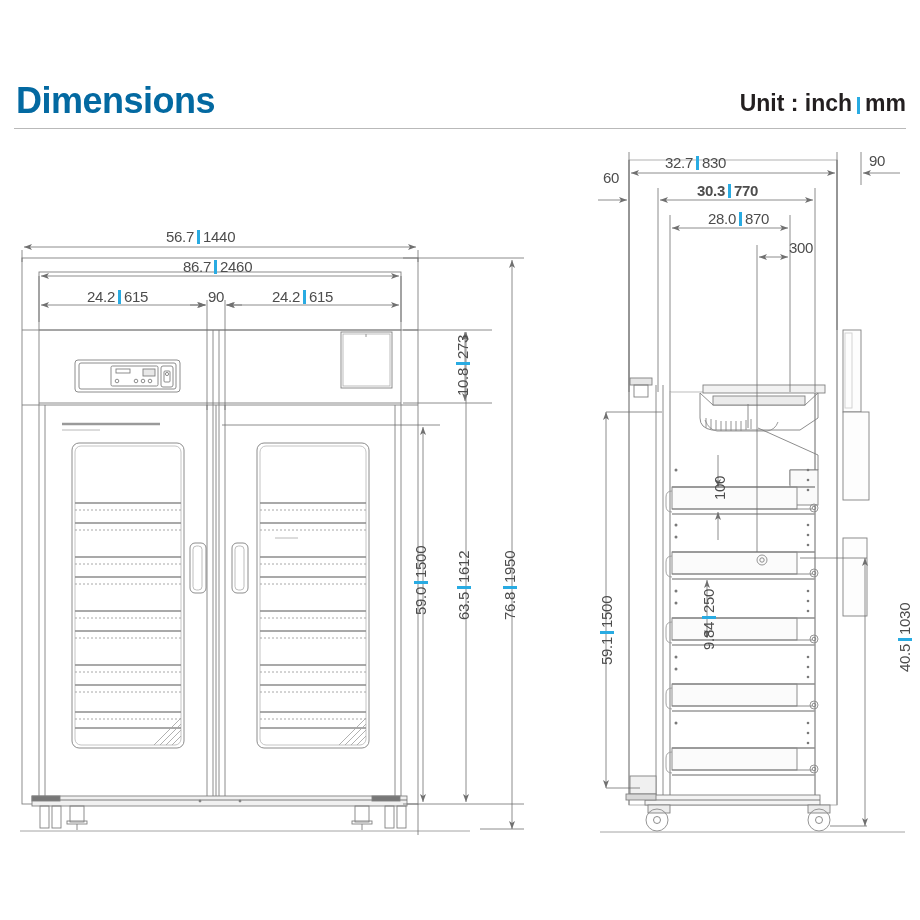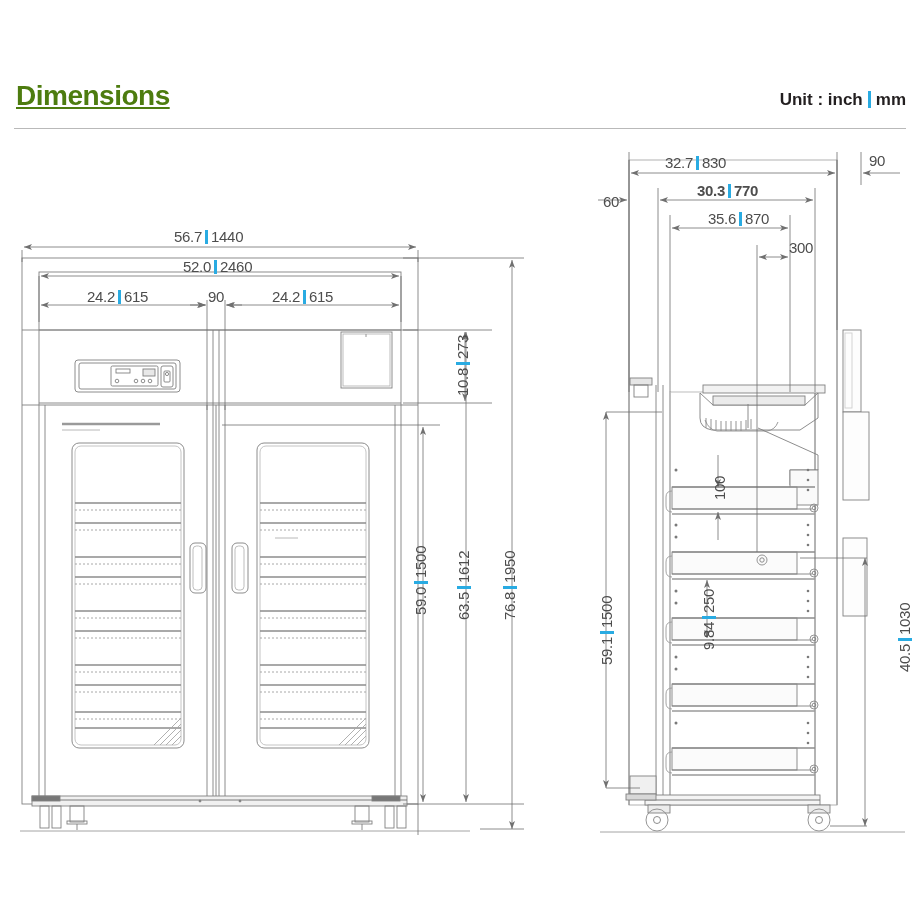--- a/index.html
+++ b/index.html
@@ -7,27 +7,26 @@
     width:920px;height:920px;background:#ffffff;
     font-family:"Liberation Sans", sans-serif;
     color:#231f20;overflow:hidden;position:relative;
   }
   #stage{position:absolute;left:0;top:0;width:920px;height:920px;}
 
   
   .hdr{position:absolute;left:0;top:84px;width:920px;height:56px;}
   .hdr-title{
     position:absolute;left:16px;top:-4px;
-    font-size:28px;font-weight:bold;letter-spacing:-0.5px;
-    color:#4d7c0f;
-    text-decoration:underline;
+    font-size:36px;font-weight:bold;letter-spacing:-0.5px;
+    color:#0369a1;
   }
   .hdr-unit{
     position:absolute;right:14px;top:6px;
-    font-size:17px;font-weight:bold;color:#231f20;
+    font-size:23px;font-weight:bold;color:#231f20;
     white-space:nowrap;
   }
   .sep{
     display:inline-block;width:3px;height:17px;background:#29abe2;
     vertical-align:-3px;margin:0 5px;
   }
   .hdr-rule{
     position:absolute;left:14px;top:44px;width:892px;height:1px;background:#b9b9b9;
   }
 
@@ -405,47 +404,47 @@
         <line x1="606" y1="412" x2="662" y2="412"></line>
         <line x1="606" y1="788" x2="640" y2="788"></line>
 
         <line x1="865" y1="558" x2="865" y2="826" marker-start="url(#arS)" marker-end="url(#ar)"></line>
         <line x1="800" y1="558" x2="867" y2="558"></line>
         <line x1="830" y1="826" x2="867" y2="826"></line>
       </g>
     </g>
   </svg>
 
-  <div class="dim" style="left:174px;top:228px;"><span>56.7</span><span class="sep"></span><span>1440</span></div>
-
-  <div class="dim" style="left:183px;top:258px;"><span>52.0</span><span class="sep"></span><span>2460</span></div>
+  <div class="dim" style="left:166px;top:228px;"><span>56.7</span><span class="sep"></span><span>1440</span></div>
+
+  <div class="dim" style="left:183px;top:258px;"><span>86.7</span><span class="sep"></span><span>2460</span></div>
 
   <div class="dim" style="left:87px;top:288px;"><span>24.2</span><span class="sep"></span><span>615</span></div>
 
   <div class="dim" style="left:208px;top:288px;">90</div>
 
   <div class="dim" style="left:272px;top:288px;"><span>24.2</span><span class="sep"></span><span>615</span></div>
 
   <div class="dim vert" style="left:454px;top:396px;"><span>10.8</span><span class="sep"></span><span>273</span></div>
 
   <div class="dim vert" style="left:412px;top:615px;"><span>59.0</span><span class="sep"></span><span>1500</span></div>
 
   <div class="dim vert" style="left:455px;top:620px;"><span>63.5</span><span class="sep"></span><span>1612</span></div>
 
   <div class="dim vert" style="left:501px;top:620px;"><span>76.8</span><span class="sep"></span><span>1950</span></div>
 
   <div class="dim" style="left:665px;top:154px;"><span>32.7</span><span class="sep"></span><span>830</span></div>
 
   <div class="dim" style="left:697px;top:182px;font-weight:bold;"><span>30.3</span><span class="sep"></span><span>770</span></div>
 
-  <div class="dim" style="left:708px;top:210px;"><span>35.6</span><span class="sep"></span><span>870</span></div>
+  <div class="dim" style="left:708px;top:210px;"><span>28.0</span><span class="sep"></span><span>870</span></div>
 
   <div class="dim" style="left:789px;top:239px;">300</div>
 
-  <div class="dim" style="left:603px;top:193px;">60</div>
+  <div class="dim" style="left:603px;top:169px;">60</div>
 
   <div class="dim" style="left:869px;top:152px;">90</div>
 
   <div class="dim vert" style="left:711px;top:500px;">100</div>
 
   <div class="dim vert" style="left:700px;top:650px;"><span>9.84</span><span class="sep"></span><span>250</span></div>
 
   <div class="dim vert" style="left:598px;top:665px;"><span>59.1</span><span class="sep"></span><span>1500</span></div>
 
   <div class="dim vert" style="left:896px;top:672px;"><span>40.5</span><span class="sep"></span><span>1030</span></div>

